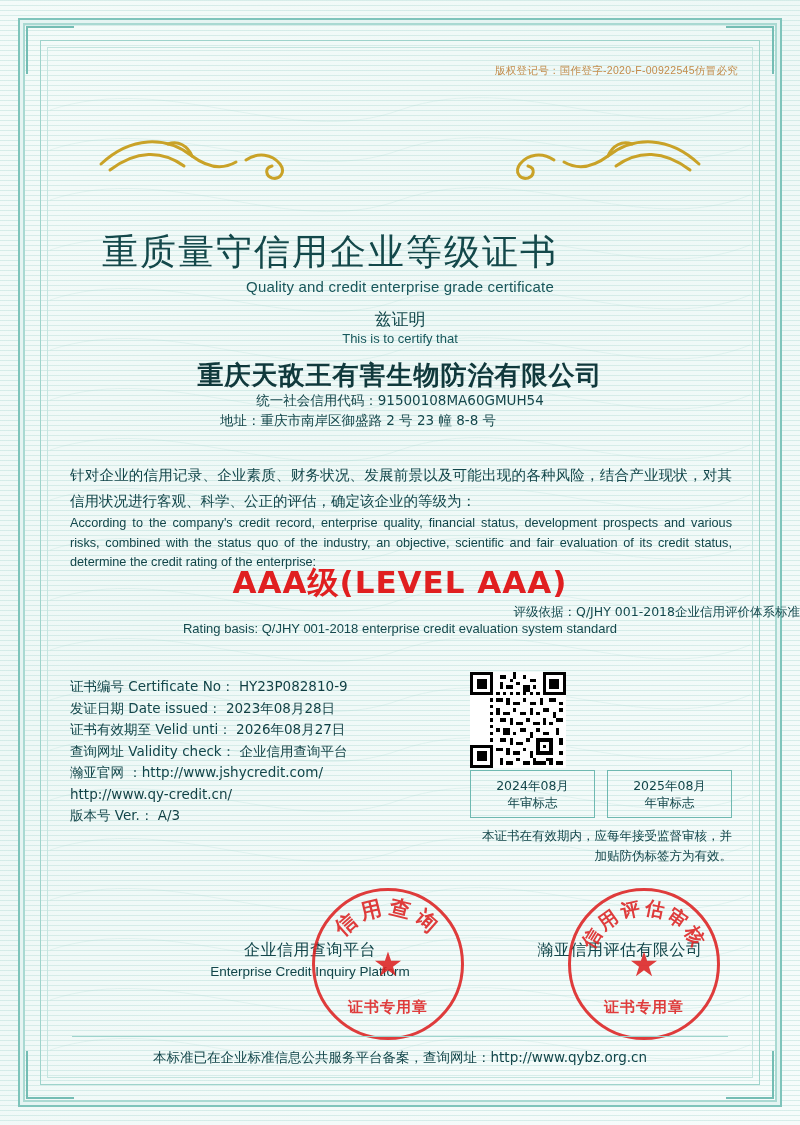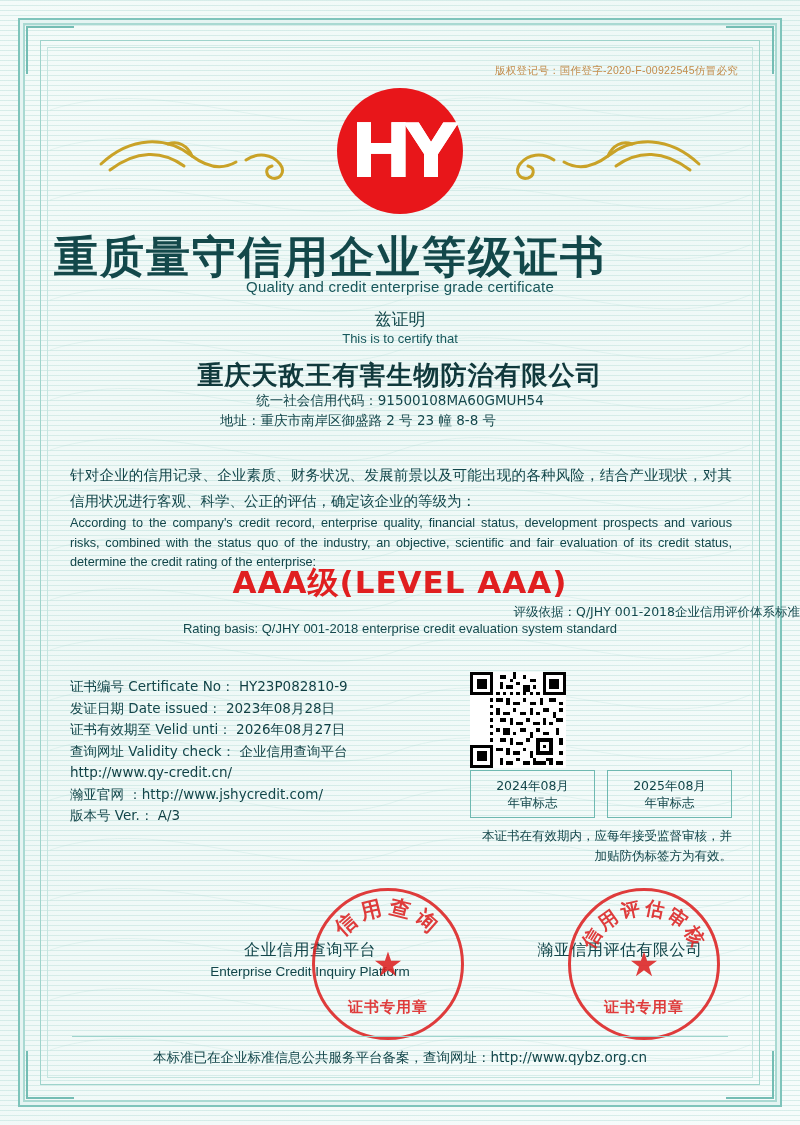--- a/index.html
+++ b/index.html
@@ -112,22 +112,22 @@
     color: #c9a227;
   }
   .flourish.left { left: 96px; }
   .flourish.right { right: 96px; transform: scaleX(-1); }
 
   
   .title-cn {
     position: absolute;
     top: 228px; left: 0; width: 660px;
     text-align: center;
-    font-size: 44px;
-    font-weight: bold;
+    font-size: 36px;
+    font-weight: normal;
     color: #13484a;
     letter-spacing: 2px;
     font-family: "DejaVu Sans", "Liberation Sans", sans-serif;
   }
   .title-en {
     position: absolute;
     top: 278px; left: 0; width: 800px;
     text-align: center;
     font-size: 15px;
     color: #18565a;
@@ -415,23 +415,20 @@
       </g>
     </svg>
     <svg class="flourish right" viewBox="0 0 210 60">
       <g fill="none" stroke="#c9a227" stroke-width="3" stroke-linecap="round">
         <path d="M5,34 C35,6 70,6 96,26 C112,38 126,40 140,32"></path>
         <path d="M14,40 C40,20 66,20 88,36"></path>
         <path d="M150,30 C162,22 176,24 184,34 C190,42 184,50 176,48 C170,46 168,38 176,36"></path>
         <path d="M96,26 C92,16 82,10 72,14"></path>
       </g>
     </svg>
-    <div class="logo-circle">
-      <div class="logo-mark">HY</div>
-    </div>
   </div>
 
   <div class="title-cn">重质量守信用企业等级证书</div>
   <div class="title-en">Quality and credit enterprise grade certificate</div>
   <div class="certify-cn">兹证明</div>
   <div class="certify-en">This is to certify that</div>
   <div class="company-name">重庆天敌王有害生物防治有限公司</div>
   <div class="credit-code">统一社会信用代码：91500108MA60GMUH54</div>
   <div class="address">地址：重庆市南岸区御盛路 2 号 23 幢 8-8 号</div>
 
@@ -457,25 +454,25 @@
       <span class="lbl-cn">证书有效期至</span>
       <span class="lbl-en">Velid unti：</span>
       <span class="val">2026年08月27日</span>
     </div>
     <div class="row">
       <span class="lbl-cn">查询网址</span>
       <span class="lbl-en">Validity check：</span>
       <span class="val">企业信用查询平台</span>
     </div>
     <div class="row">
-      <span class="val">http://www.qy-credit.cn/</span>
-    </div>
-    <div class="row">
       <span class="lbl-cn">瀚亚官网</span>
       <span class="lbl-en">：http://www.jshycredit.com/</span>
+    </div>
+    <div class="row">
+      <span class="val">http://www.qy-credit.cn/</span>
     </div>
     <div class="row">
       <span class="lbl-cn">版本号</span>
       <span class="lbl-en">Ver.：</span>
       <span class="val">A/3</span>
     </div>
   </div>
 
   <div class="qr">
     <svg viewBox="0 0 29 29" width="96" height="96" shape-rendering="crispEdges">

